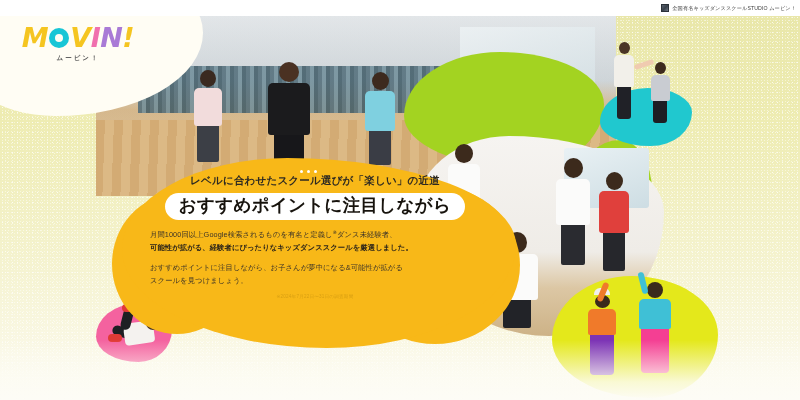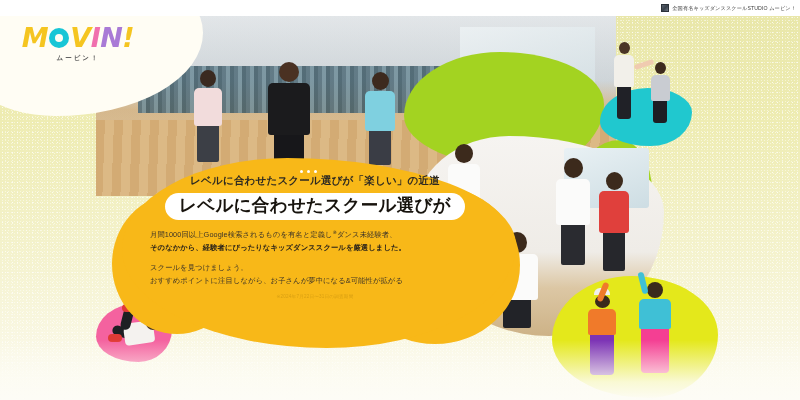--- a/index.html
+++ b/index.html
@@ -516,30 +516,30 @@
 
   <div class="copy">
     <div class="dots">
       <i></i>
         <i></i>
         <i></i>
     </div>
     <div class="kicker">レベルに合わせたスクール選びが「楽しい」の近道</div>
     <div style="text-align:center;">
       <span class="title-pill">
-        <span class="title-text">レベルに合わせたスクール選びが</span>
+        <span class="title-text">おすすめポイントに注目しながら</span>
       </span>
     </div>
     <div class="lead">
       <p><span>月間1000回以上Google検索されるものを有名と定義し</span><span class="sup">※</span><span>ダンス未経験者、</span></p>
-      <p class="b">そのなかから、経験者にぴったりなキッズダンススクールを厳選しました。</p>
+      <p class="b">可能性が拡がる、経験者にぴったりなキッズダンススクールを厳選しました。</p>
     </div>
     <div class="body-copy">
+      <p>おすすめポイントに注目しながら、お子さんが夢中になる&amp;可能性が拡がる</p>
       <p>スクールを見つけましょう。</p>
-      <p>おすすめポイントに注目しながら、お子さんが夢中になる&amp;可能性が拡がる</p>
     </div>
     <div class="footnote">※2024年7月22日〜31日の調査期間</div>
   </div>
 
   <div class="logo-blob"></div>
   <div class="logo-wrap">
     <div class="logo-word">
       <span class="lt lt-m">M</span>
       <span class="lt lt-o">O</span>
       <span class="lt lt-v">V</span>

